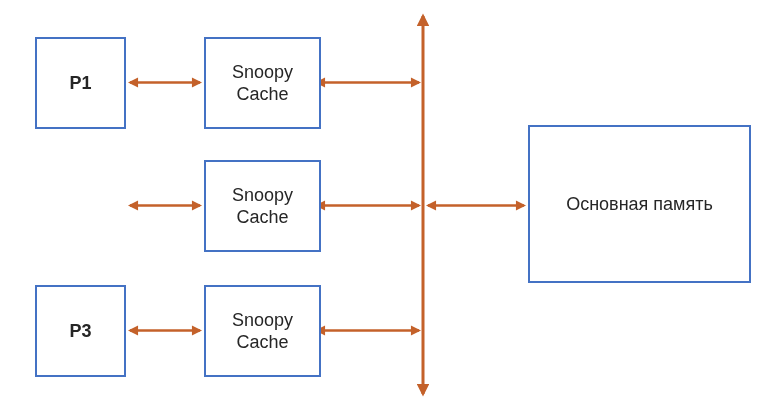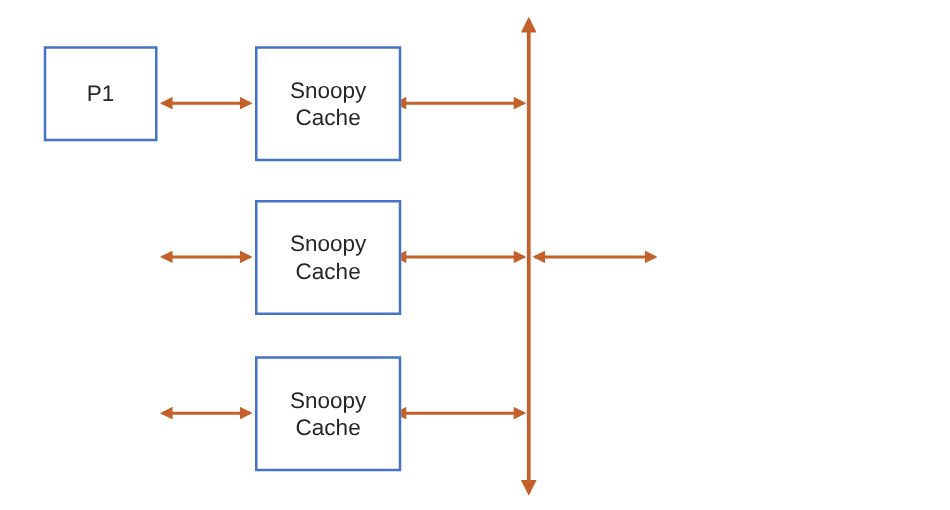--- a/index.html
+++ b/index.html
@@ -35,21 +35,21 @@
     background: #ffffff;
     display: flex;
     align-items: center;
     justify-content: center;
     text-align: center;
     color: var(--text, #262626);
     font-size: 18px;
     line-height: 22px;
   }
   .box span { white-space: pre-line; }
-  .proc-box   { left: 35px;  width: 91px;  height: 76px; }
+  .proc-box   { left: 35px;  width: 91px;  height: 92px; font-weight: bold; }
   .cache-box  { left: 204px; width: 117px; height: 92px; }
   .row-1 { top: 37px;  }
   .row-2 { top: 160px; }
   .row-3 { top: 285px; }
   .memory-box {
     left: 528px;
     top: 125px;
     width: 223px;
     height: 158px;
   }
@@ -75,28 +75,34 @@
     <line class="h-arrow" x1="317" y1="205.5" x2="419" y2="205.5" marker-start="url(#ah)" marker-end="url(#ah)"></line>
     <line class="h-arrow" x1="428" y1="205.5" x2="524" y2="205.5" marker-start="url(#ah)" marker-end="url(#ah)"></line>
 
     <line class="h-arrow" x1="130" y1="330.5" x2="200" y2="330.5" marker-start="url(#ah)" marker-end="url(#ah)"></line>
     <line class="h-arrow" x1="317" y1="330.5" x2="419" y2="330.5" marker-start="url(#ah)" marker-end="url(#ah)"></line>
   </svg>
 
   <div class="box proc-box row-1">
     <span>P1</span>
   </div>
+  <div class="box proc-box row-3">
+    <span>P3</span>
+  </div>
 
   <div class="box cache-box row-1">
     <span>Snoopy
 Cache</span>
   </div>
   <div class="box cache-box row-2">
     <span>Snoopy
 Cache</span>
   </div>
   <div class="box cache-box row-3">
     <span>Snoopy
 Cache</span>
   </div>
 
+  <div class="box memory-box">
+    <span>Основная память</span>
+  </div>
 
 </div>
 
 </body></html>

